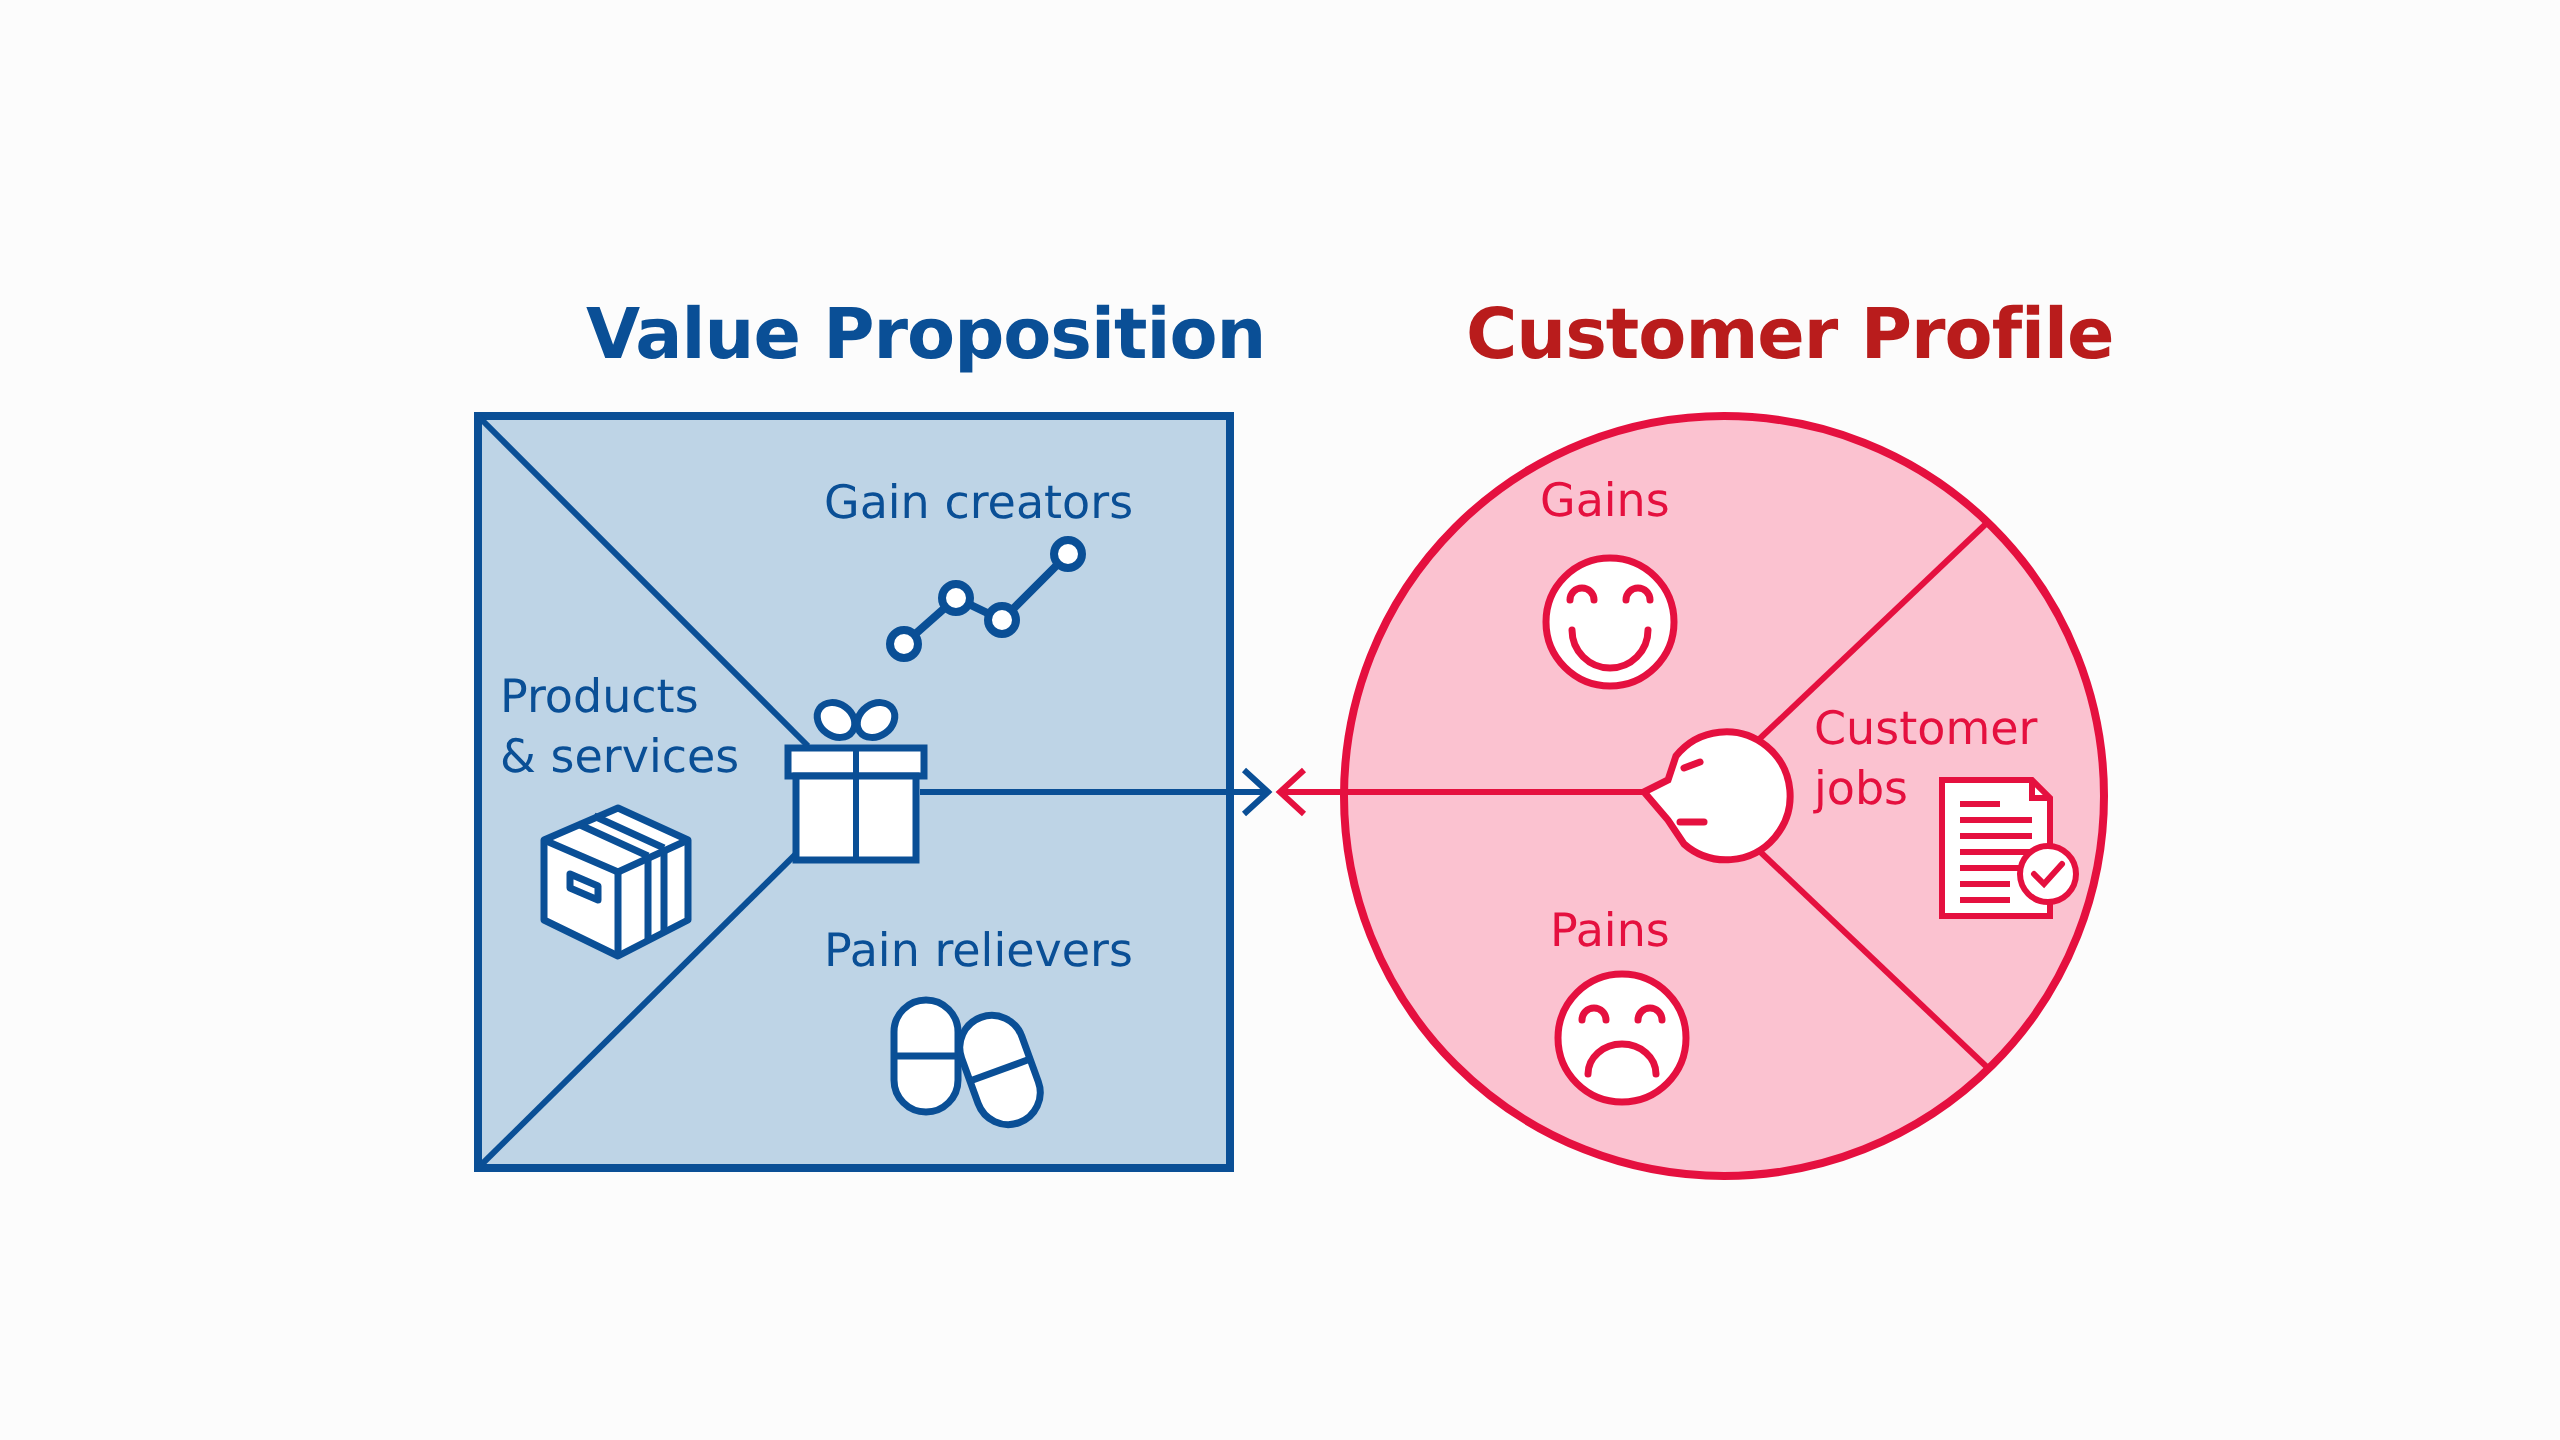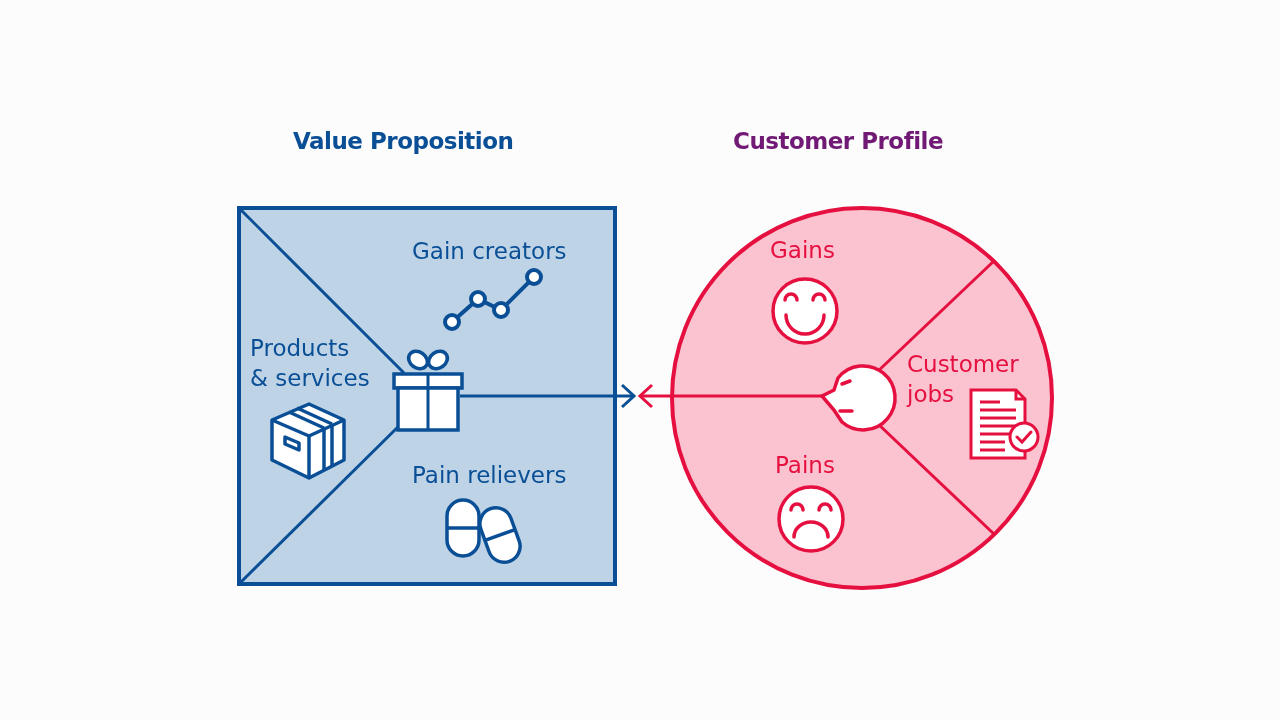--- a/index.html
+++ b/index.html
@@ -1,20 +1,20 @@
 <!DOCTYPE html>
 <html><head>
 <meta charset="utf-8">
 <style>
   html, body { margin:0; padding:0; }
   body { width:1280px; height:720px; background:#fcfcfc; position:relative; overflow:hidden;
          font-family:"DejaVu Sans", sans-serif; }
-  .title { position:absolute; top:128px; font-size:23px; font-weight:bold; letter-spacing:-0.5px; }
+  .title { position:absolute; top:148px; font-size:35px; font-weight:bold; letter-spacing:-0.5px; }
   #vp-title { left:293px; color:#0a4f96; }
-  #cp-title { left:733px; color:#701a75; }
+  #cp-title { left:733px; color:#b91c1c; }
   svg#diagram { position:absolute; left:0; top:0; }
   .lbl-blue { fill:#0a4f96; font-family:"DejaVu Sans", sans-serif; font-size:23px; }
   .lbl-red { fill:#e5103f; font-family:"DejaVu Sans", sans-serif; font-size:23px; }
 </style>
 </head>
 <body>
 
 <div class="title" id="vp-title">Value Proposition</div>
 <div class="title" id="cp-title">Customer Profile</div>
 

